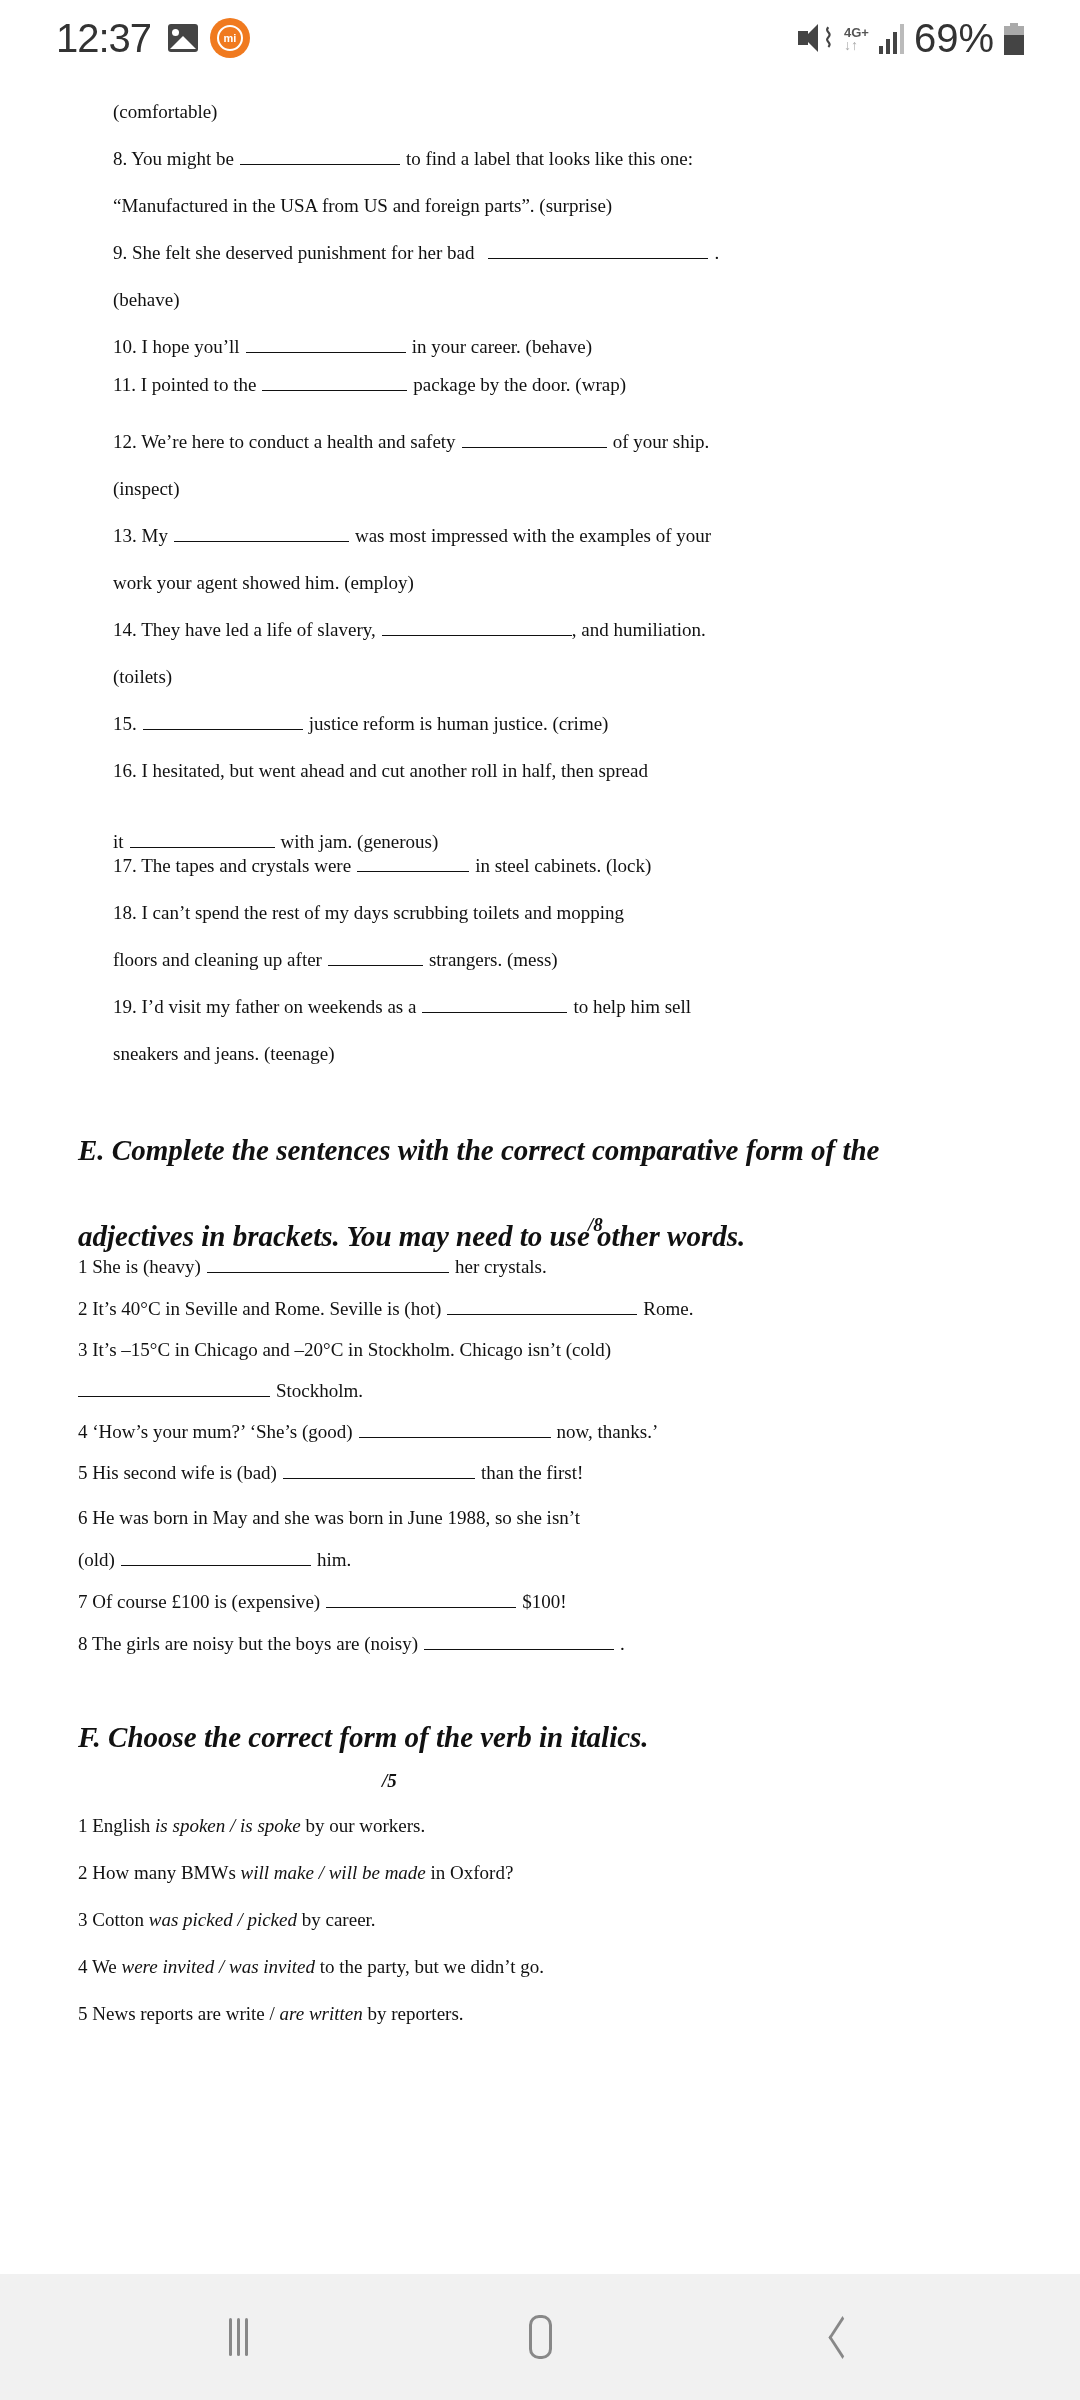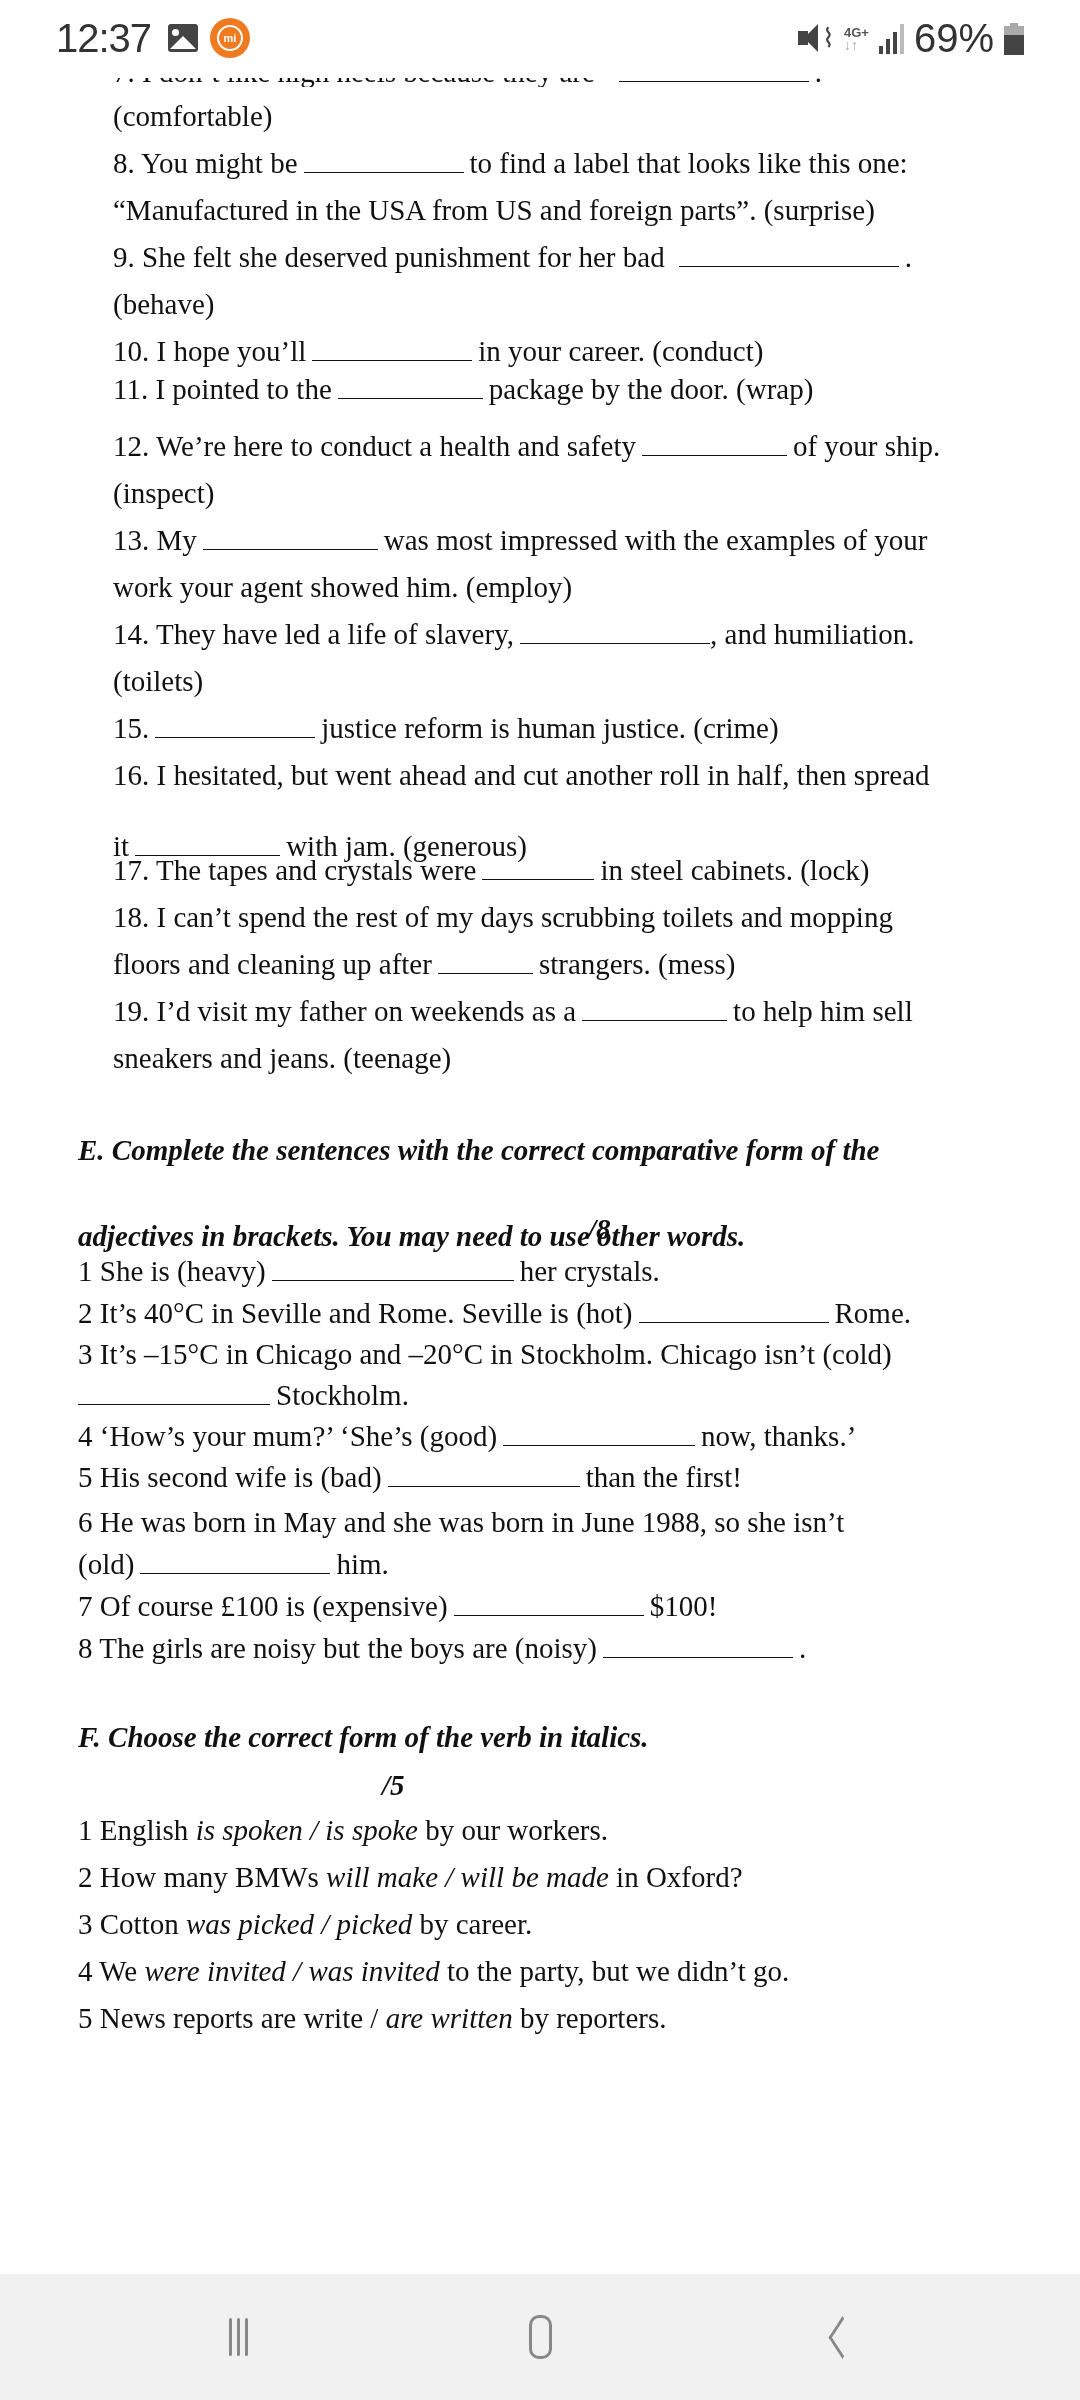--- a/index.html
+++ b/index.html
@@ -26,21 +26,21 @@
   .net-icon .arrows { color:#aaa; font-size: 14px; }
   .signal-icon { display:flex; align-items:flex-end; gap:3px; height: 30px; }
   .signal-icon i { display:block; width:4px; background:#444; }
   .battery-pct { font-size: 40px; color: #333; }
   .battery-icon { width: 20px; height: 32px; position: relative; }
   .battery-icon .cap { position:absolute; left:6px; top:0; width:8px; height:3px; background:#aaa; }
   .battery-icon .body { position:absolute; left:0; top:3px; width:20px; height:29px; background:#aaa; }
   .battery-icon .fill { position:absolute; left:0; bottom:0; width:20px; background:#444; }
 
   .doc { position: absolute; left: 0; top: 0; width: 1080px; }
-  .line { position: absolute; font-size: 29px; white-space: nowrap; line-height: 1; }
+  .line { position: absolute; font-size: 19px; white-space: nowrap; line-height: 1; }
   .ex { left: 113px; }
   .sec { left: 78px; }
   .head { font-style: italic; font-weight: bold; font-size: 29px; }
   .score { font-style: italic; font-weight: bold; }
   .blank { display:inline-block; border-bottom: 1.5px solid #111; height: 1px; vertical-align: baseline; margin: 0 6px; }
   em { }
   .partial { top: 58px; clip-path: inset(16px 0 0 0); }
 
   .nav-bar { position: absolute; left: 0; top: 2274px; width: 1080px; height: 126px; background: #f1f1f1; }
   .nav-btn { position: absolute; top: 0; height: 126px; width: 120px; display:flex; align-items:center; justify-content:center; }
@@ -86,21 +86,21 @@
 <div class="doc">
 
   <div class="line ex partial">
     <span>7. I don’t like high heels because they are</span><span class="blank" style="width:190px;margin-left:24px"></span><span>.</span>
   </div>
   <div class="line ex" style="top:102px"><span>(comfortable)</span></div>
   <div class="line ex" style="top:149px"><span>8. You might be</span><span class="blank" style="width:160px"></span><span>to find a label that looks like this one:</span></div>
   <div class="line ex" style="top:196px"><span>“Manufactured in the USA from US and foreign parts”. (surprise)</span></div>
   <div class="line ex" style="top:243px"><span>9. She felt she deserved punishment for her bad</span><span class="blank" style="width:220px;margin-left:14px"></span><span>.</span></div>
   <div class="line ex" style="top:290px"><span>(behave)</span></div>
-  <div class="line ex" style="top:337px"><span>10. I hope you’ll</span><span class="blank" style="width:160px"></span><span>in your career. (conduct)</span></div>
+  <div class="line ex" style="top:337px"><span>10. I hope you’ll</span><span class="blank" style="width:160px"></span><span>in your career. (behave)</span></div>
   <div class="line ex" style="top:375px"><span>11. I pointed to the</span><span class="blank" style="width:145px"></span><span>package by the door. (wrap)</span></div>
   <div class="line ex" style="top:432px"><span>12. We’re here to conduct a health and safety</span><span class="blank" style="width:145px"></span><span>of your ship.</span></div>
   <div class="line ex" style="top:479px"><span>(inspect)</span></div>
   <div class="line ex" style="top:526px"><span>13. My</span><span class="blank" style="width:175px"></span><span>was most impressed with the examples of your</span></div>
   <div class="line ex" style="top:573px"><span>work your agent showed him. (employ)</span></div>
   <div class="line ex" style="top:620px"><span>14. They have led a life of slavery,</span><span class="blank" style="width:190px;margin-right:0"></span><span>, and humiliation.</span></div>
   <div class="line ex" style="top:667px"><span>(toilets)</span></div>
   <div class="line ex" style="top:714px"><span>15.</span><span class="blank" style="width:160px"></span><span>justice reform is human justice. (crime)</span></div>
   <div class="line ex" style="top:761px"><span>16. I hesitated, but went ahead and cut another roll in half, then spread</span></div>
   <div class="line ex" style="top:832px"><span>it</span><span class="blank" style="width:145px"></span><span>with jam. (generous)</span></div>

